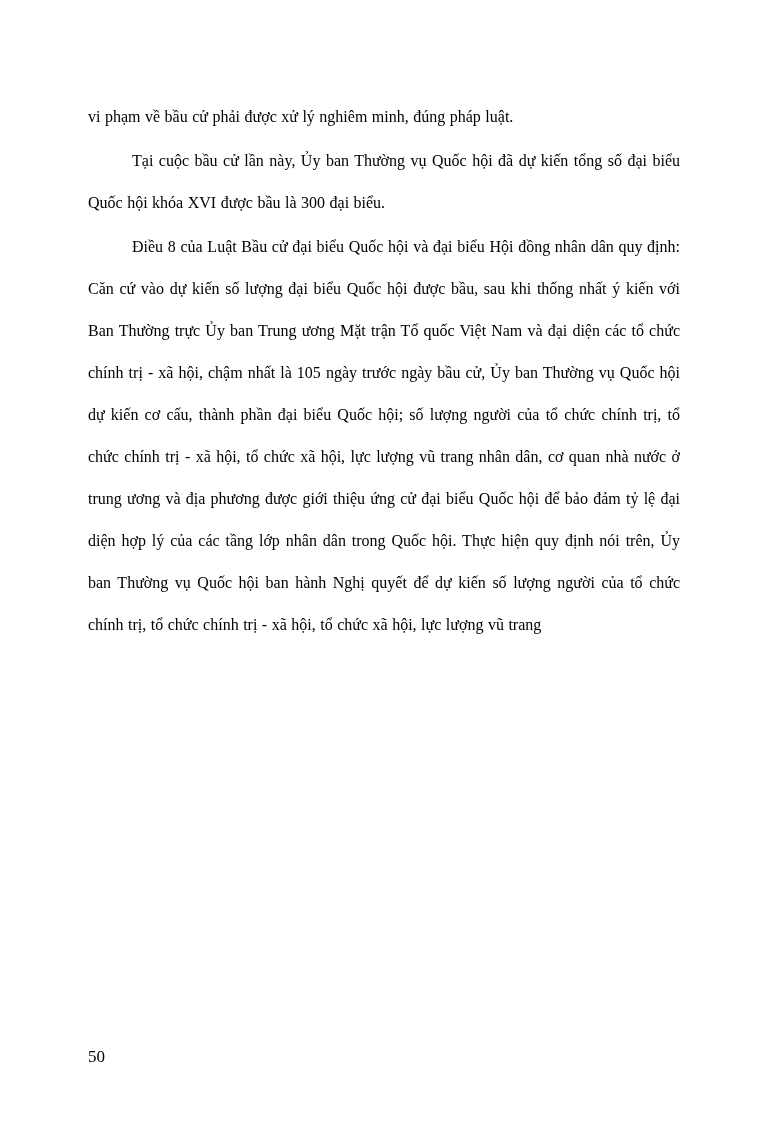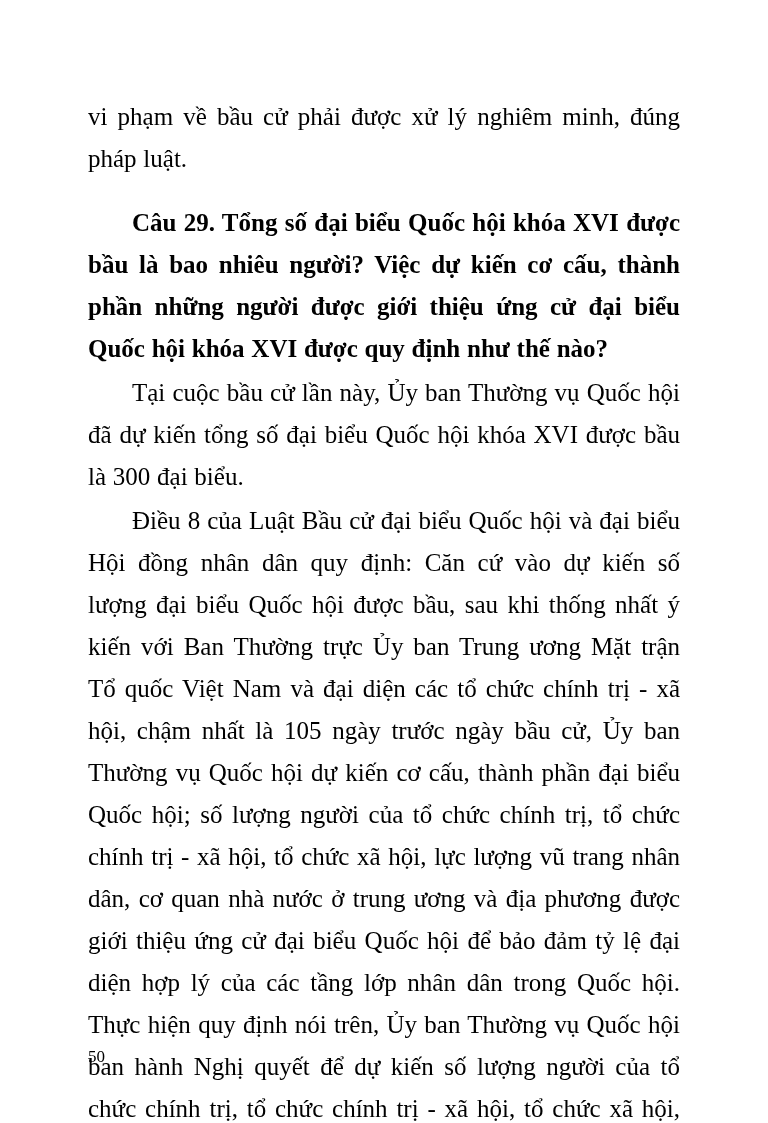--- a/index.html
+++ b/index.html
@@ -22,21 +22,21 @@
     width: 768px;
     height: 1123px;
     box-sizing: border-box;
     padding: 96px 88px 60px 88px;
   }
   .content {
     width: 592px;
   }
   p {
     margin: 0;
-    font-size: 25px;
+    font-size: 16px;
     line-height: 42px;
     text-align: justify;
     text-justify: inter-word;
     word-spacing: 0.5px;
     font-family: Liberation Serif, serif;
   }
   p.indent {
     text-indent: 44px;
   }
   p.question {
@@ -67,21 +67,20 @@
   }
 </style>
 </head>
 <body>
 
 <div class="page">
   <div class="content">
 
     <p class="first">vi phạm về bầu cử phải được xử lý nghiêm minh, đúng pháp luật.</p>
 
-    <p class="question">Câu 29. Tổng số đại biểu Quốc hội khóa XVI được bầu là bao nhiêu người? Việc dự kiến cơ cấu, thành phần những người được giới thiệu ứng cử đại biểu Quốc hội khóa XVI được quy định như thế nào?</p>
 
 
     <p class="indent body-para">Tại cuộc bầu cử lần này, Ủy ban Thường vụ Quốc hội đã dự kiến tổng số đại biểu Quốc hội khóa XVI được bầu là 300 đại biểu.</p>
 
     <p class="indent body-para">Điều 8 của Luật Bầu cử đại biểu Quốc hội và đại biểu Hội đồng nhân dân quy định: Căn cứ vào dự kiến số lượng đại biểu Quốc hội được bầu, sau khi thống nhất ý kiến với Ban Thường trực Ủy ban Trung ương Mặt trận Tổ quốc Việt Nam và đại diện các tổ chức chính trị - xã hội, chậm nhất là 105 ngày trước ngày bầu cử, Ủy ban Thường vụ Quốc hội dự kiến cơ cấu, thành phần đại biểu Quốc hội; số lượng người của tổ chức chính trị, tổ chức chính trị - xã hội, tổ chức xã hội, lực lượng vũ trang nhân dân, cơ quan nhà nước ở trung ương và địa phương được giới thiệu ứng cử đại biểu Quốc hội để bảo đảm tỷ lệ đại diện hợp lý của các tầng lớp nhân dân trong Quốc hội. Thực hiện quy định nói trên, Ủy ban Thường vụ Quốc hội ban hành Nghị quyết để dự kiến số lượng người của tổ chức chính trị, tổ chức chính trị - xã hội, tổ chức xã hội, lực lượng vũ trang</p>
 
   </div>
 
   <div class="page-number">50</div>
 </div>

